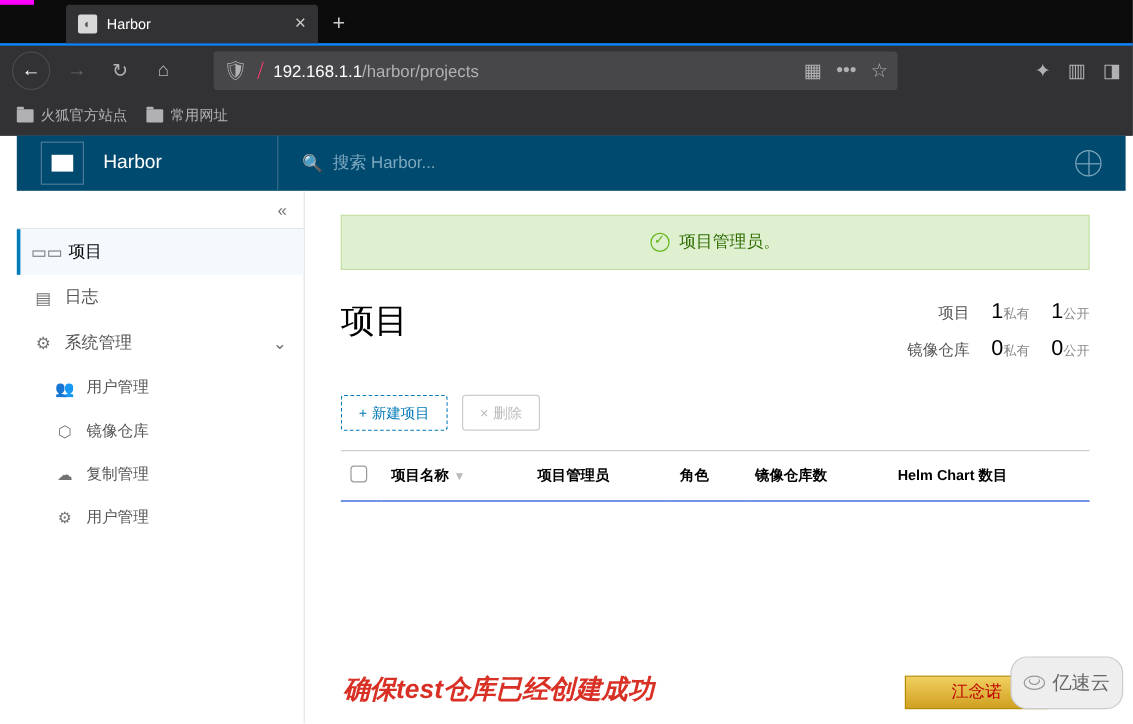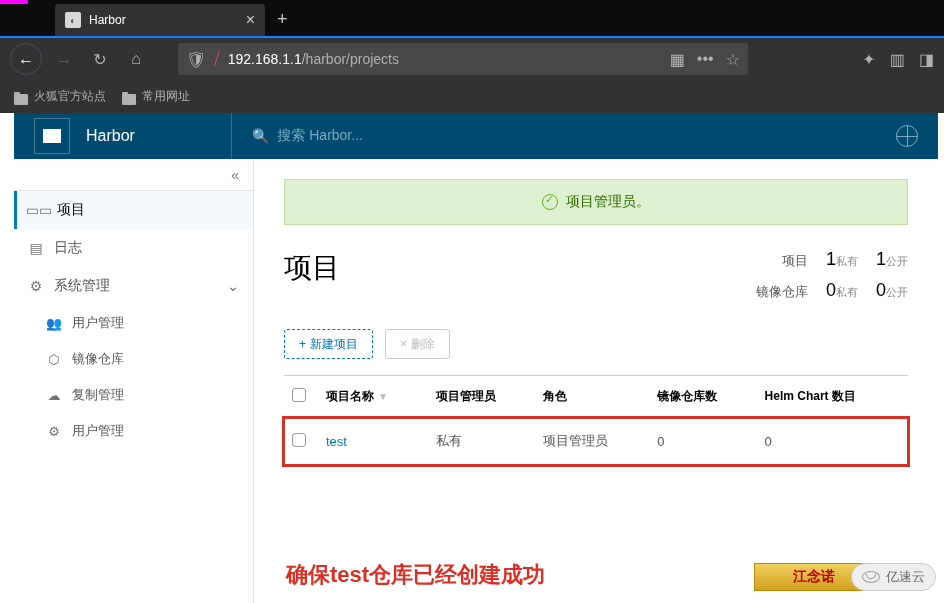--- a/index.html
+++ b/index.html
@@ -15,21 +15,21 @@
 .nav-btn{width:28px;height:28px;display:flex;align-items:center;justify-content:center;color:#b1b1b3;cursor:pointer;border-radius:3px}
 .nav-btn.disabled{color:#666}
 .nav-back{width:32px;height:32px;border:1px solid #4a4a4f;border-radius:50%;display:flex;align-items:center;justify-content:center;color:#fff}
 .url-bar{flex:1;height:32px;background:#474749;border-radius:3px;display:flex;align-items:center;padding:0 8px;gap:8px;max-width:570px;margin-left:20px}
 .url-shield{color:#b1b1b3}
 .url-text{flex:1;color:#b1b1b3;font-size:14px}
 .url-text .host{color:#fff}
 .url-icons{display:flex;gap:12px;align-items:center;color:#b1b1b3}
 .right-icons{margin-left:auto;display:flex;gap:14px;color:#b1b1b3}
 .bookmark-bar{height:33px;background:#323234;display:flex;align-items:center;padding:0 14px;gap:16px}
-.bm-item{display:flex;align-items:flex-end;gap:6px;color:#b1b1b3;font-size:12px;cursor:pointer}
+.bm-item{display:flex;align-items:center;gap:6px;color:#b1b1b3;font-size:12px;cursor:pointer}
 .bm-folder{width:14px;height:11px;background:#b1b1b3;border-radius:1px;position:relative}
 .bm-folder::before{content:"";position:absolute;top:-2px;left:0;width:6px;height:2px;background:#b1b1b3;border-radius:1px 1px 0 0}
 .harbor-header{height:46px;background:#004a70;display:flex;align-items:center;padding:0 20px;gap:16px;margin-left:14px;margin-right:6px}
 .harbor-logo{width:36px;height:36px;border:1px solid #4a7a96;display:flex;align-items:center;justify-content:center}
 .harbor-logoimg{width:18px;height:14px;background:#fff}
 .harbor-title{color:#fff;font-size:16px;font-weight:300}
 .harbor-search{flex:1;display:flex;align-items:center;gap:8px;color:#7da8be;font-size:14px;margin-left:80px;border-left:1px solid #3a6a86;padding-left:20px;height:100%}
 .harbor-globe{margin-left:auto;color:#7da8be;width:22px;height:22px;border:1.5px solid #7da8be;border-radius:50%;position:relative}
 .harbor-globe::before{content:"";position:absolute;top:0;left:48%;width:1px;height:100%;background:#7da8be}
 .harbor-globe::after{content:"";position:absolute;left:0;top:48%;height:1px;width:100%;background:#7da8be}
@@ -56,23 +56,23 @@
 .btn{height:30px;padding:0 14px;border-radius:3px;font-size:12px;display:flex;align-items:center;gap:4px;cursor:pointer}
 .btn-primary{border:1.5px dashed #0079b8;color:#0079b8;background:#fff}
 .btn-disabled{border:1px solid #ccc;color:#bbb;background:#fff;cursor:not-allowed}
 .data-table{width:100%;border-collapse:collapse}
 .data-table th{text-align:left;font-size:12px;font-weight:600;color:#000;padding:12px 8px;border-top:1px solid #ccc;border-bottom:1px solid #1d4ed8}
 .data-table td{font-size:13px;padding:14px 8px;border-bottom:1px solid #eee;color:#565656}
 .data-table .link{color:#0079b8;cursor:pointer}
 .cb{width:14px;height:14px;border:1px solid #9a9a9a;border-radius:3px;display:inline-block}
 .sort-icon{color:#bbb;margin-left:4px;font-size:10px}
 .highlight-row{outline:3px solid #d93025;outline-offset:-1px}
-.annotation{position:absolute;left:286px;top:560px;font-size:22px;font-weight:bold;color:#d93025;text-shadow:1px 1px 0 #fff}
-.badge-unknown{position:absolute;right:70px;bottom:12px;min-width:120px;height:28px;display:flex;align-items:center;justify-content:center;padding:0 8px;background:linear-gradient(#f0d060,#d0a020);border:1px solid #b48b00;font-size:14px;color:#c00000;font-weight:bold}
-.watermark{position:absolute;right:8px;bottom:12px;height:28px;padding:0 10px;background:#eee;border:1px solid #ccc;border-radius:14px;display:flex;align-items:center;gap:6px;font-size:13px;color:#666}
+.annotation{position:absolute;left:286px;top:560px;font-size:22px;font-weight:bold;font-style:italic;color:#d93025;text-shadow:1px 1px 0 #fff}
+.badge-unknown{position:absolute;right:70px;bottom:12px;min-width:120px;height:28px;display:flex;align-items:center;justify-content:center;padding:0 8px;background:linear-gradient(#f0d060,#d0a020);border:1px solid #b48b00;font-size:14px;color:#c00000;font-weight:normal}
+.watermark{position:absolute;right:8px;bottom:12px;height:44px;padding:0 10px;background:#eee;border:1px solid #ccc;border-radius:14px;display:flex;align-items:center;gap:6px;font-size:16px;color:#666}
 .wm-icon{width:18px;height:12px;border:1.5px solid #999;border-radius:9px/6px;position:relative}
 .wm-icon::after{content:"";position:absolute;right:3px;top:2px;width:8px;height:4px;border:1.5px solid #999;border-top:none;border-radius:0 0 6px 6px}
 .outer-border{position:absolute;top:0;left:0;right:0;height:4px;background:linear-gradient(90deg,#ff00ff 0%,#ff00ff 3%,transparent 3%)}
 </style>
 </head>
 <body>
 
 <div class="outer-border"></div>
 
 <div class="browser-chrome">
@@ -200,28 +200,20 @@
         <tr>
           <th style="width:34px"><span class="cb"></span></th>
           <th><span>项目名称</span><span class="sort-icon">▼</span></th>
           <th>项目管理员</th>
           <th>角色</th>
           <th>镜像仓库数</th>
           <th>Helm Chart 数目</th>
         </tr>
       </thead>
       <tbody>
-        <tr class="highlight-row">
-          <td><span class="cb"></span></td>
-          <td><span class="link">test</span></td>
-          <td>私有</td>
-          <td>项目管理员</td>
-          <td>0</td>
-          <td>0</td>
-        </tr>
       </tbody>
     </table>
   </div>
 </div>
 
 <div class="annotation">确保test仓库已经创建成功</div>
 <div class="badge-unknown">江念诺</div>
 <div class="watermark">
     <span class="wm-icon"></span>
     <span>亿速云</span>

